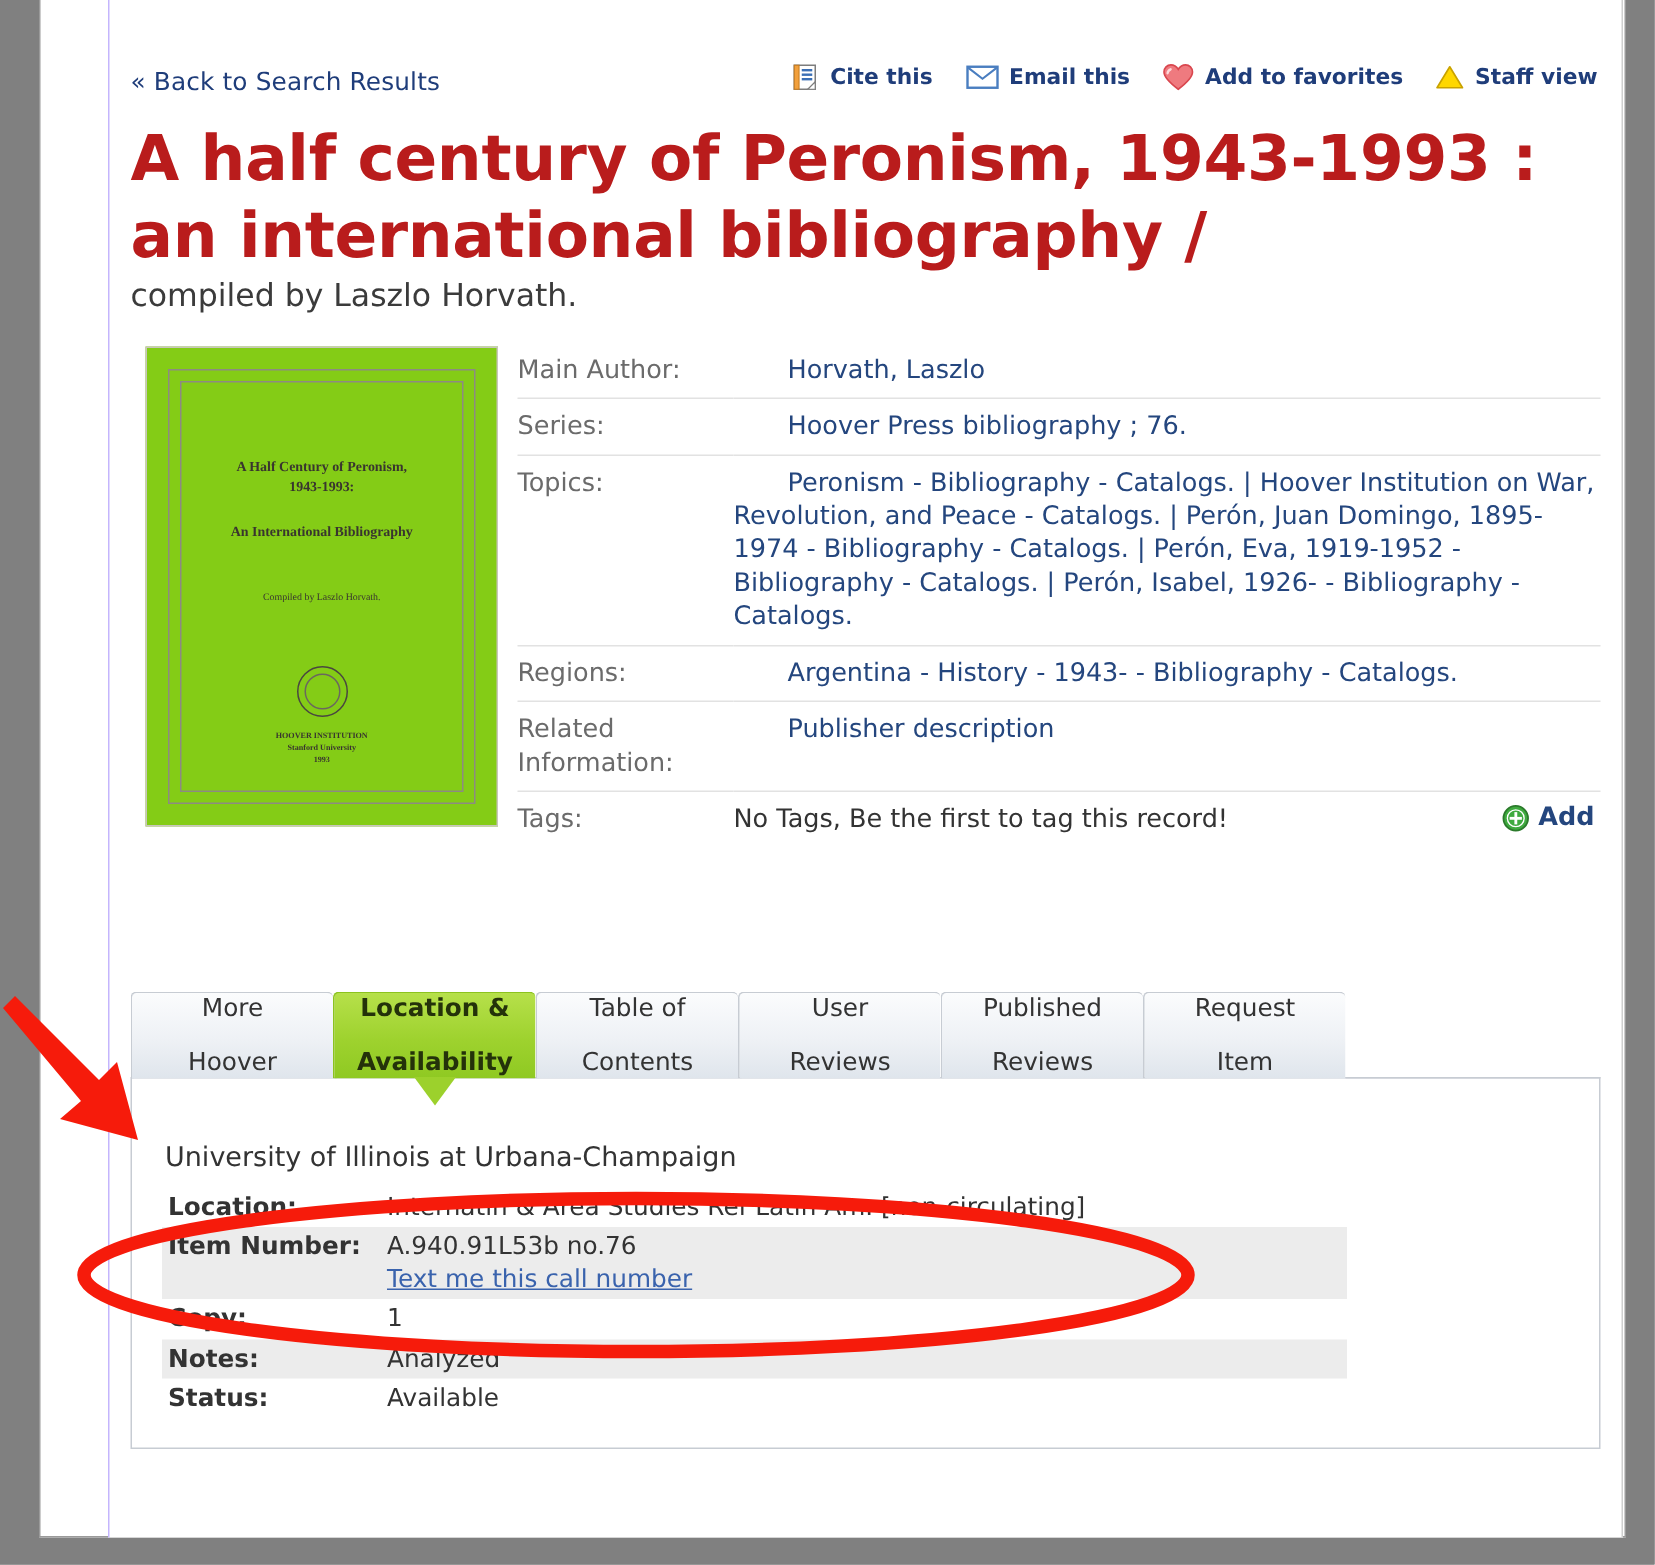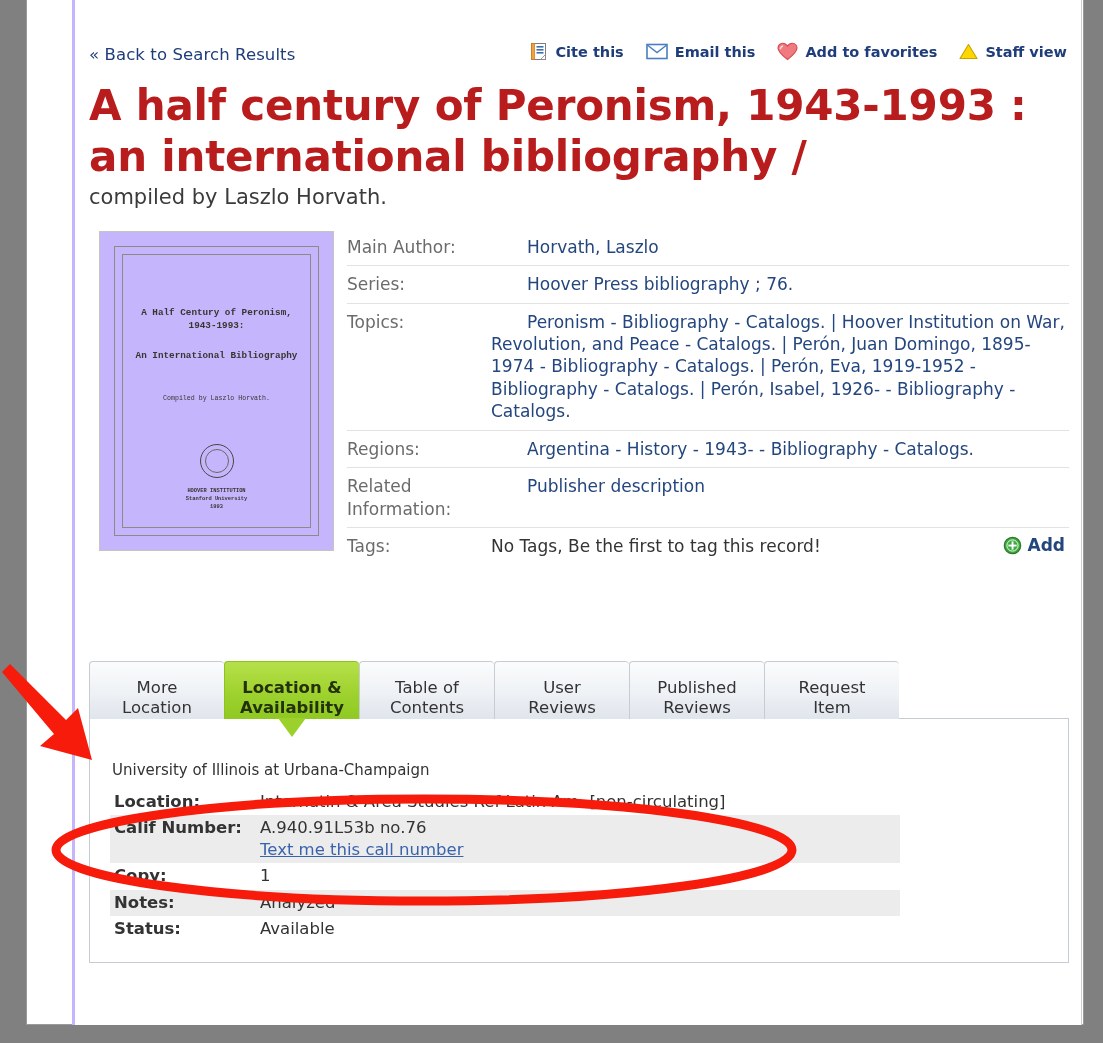--- a/index.html
+++ b/index.html
@@ -30,21 +30,21 @@
     border-right: 1px solid #9a9a9a;
     border-bottom: 1px solid #9a9a9a;
   }
   #page-inner {
     position: absolute;
     left: 45px;
     top: 0px;
     width: 1010px;
     height: 1025px;
     background: #ffffff;
-    border-left: 3px solid #c4b5fd;
+    border-left: 1px solid #c4b5fd;
     border-right: 1px solid #cfcfcf;
   }
   #content {
     position: absolute;
     left: 0;
     top: 0;
     width: 1008px;
     padding: 40px 14px 0 14px;
   }
 
@@ -109,24 +109,24 @@
   }
   .cover-col {
     width: 258px;
     flex: none;
     padding-left: 10px;
     padding-top: 4px;
   }
   .cover {
     width: 235px;
     height: 320px;
-    background: #c4b5fd;
+    background: #84cc16;
     border: 1px solid #c9c5bd;
     position: relative;
-    font-family: Liberation Mono, monospace;
+    font-family: Liberation Serif, serif;
     overflow: hidden;
   }
   .cover .frame-out {
     position: absolute;
     left: 14px; top: 14px; right: 14px; bottom: 14px;
     border: 1px solid #8d8a83;
   }
   .cover .frame-in {
     position: absolute;
     left: 22px; top: 22px; right: 22px; bottom: 22px;
@@ -200,21 +200,21 @@
     align-items: flex-end;
     position: relative;
     z-index: 3;
   }
   .tab {
     width: 135px;
     height: 58px;
     display: flex;
     flex-direction: column;
     align-items: center;
-    justify-content: flex-end;
+    justify-content: space-between;
     font-size: 16.5px;
     line-height: 1.24;
     color: #333;
     text-align: center;
     cursor: pointer;
     background: linear-gradient(to bottom, #fbfcfd 0%, #eef1f5 55%, #dfe5ec 100%);
     border: 1px solid #c7ccd3;
     border-bottom: none;
     border-right: none;
     border-radius: 4px 4px 0 0;
@@ -249,21 +249,21 @@
     background: #fff;
     min-height: 245px;
     margin-top: -1px;
     padding: 42px 20px 20px 20px;
     position: relative;
     z-index: 1;
   }
 
   
   .lib-name {
-    font-size: 15px;
+    font-size: 18px;
     color: #333;
     margin: 0 0 10px 2px;
   }
   table.holdings { border-collapse: collapse; width: 790px; }
   table.holdings td {
     padding: 2px 4px 2px 0;
     font-size: 16.5px;
     line-height: 1.35;
     vertical-align: top;
     color: #333;
@@ -425,21 +425,21 @@
               </tbody>
             </table>
           </div>
         </div>
 
         <div class="tabs-wrap">
           <div class="tabs">
 
             <div class="tab">
               <span>More</span>
-              <span>Location</span>
+              <span>Hoover</span>
             </div>
 
             <div class="tab active">
               <span>Location &amp;</span>
               <span>Availability</span>
               <span class="tab-pointer"></span>
             </div>
 
             <div class="tab">
               <span>Table of</span>
@@ -467,21 +467,21 @@
           <div class="tab-panel">
             <div class="lib-name">University of Illinois at Urbana-Champaign</div>
 
             <table class="holdings">
               <tbody>
                 <tr>
                   <td class="hl">Location:</td>
                   <td>Internatin &amp; Area Studies Ref Latin Am. [non-circulating]</td>
                 </tr>
                 <tr class="striped">
-                  <td class="hl">Calif Number:</td>
+                  <td class="hl">Item Number:</td>
                   <td>
                     <span>A.940.91L53b no.76</span>
                     <a class="callnum-link">Text me this call number</a>
                   </td>
                 </tr>
                 <tr>
                   <td class="hl">Copy:</td>
                   <td>1</td>
                 </tr>
                 <tr class="striped">

